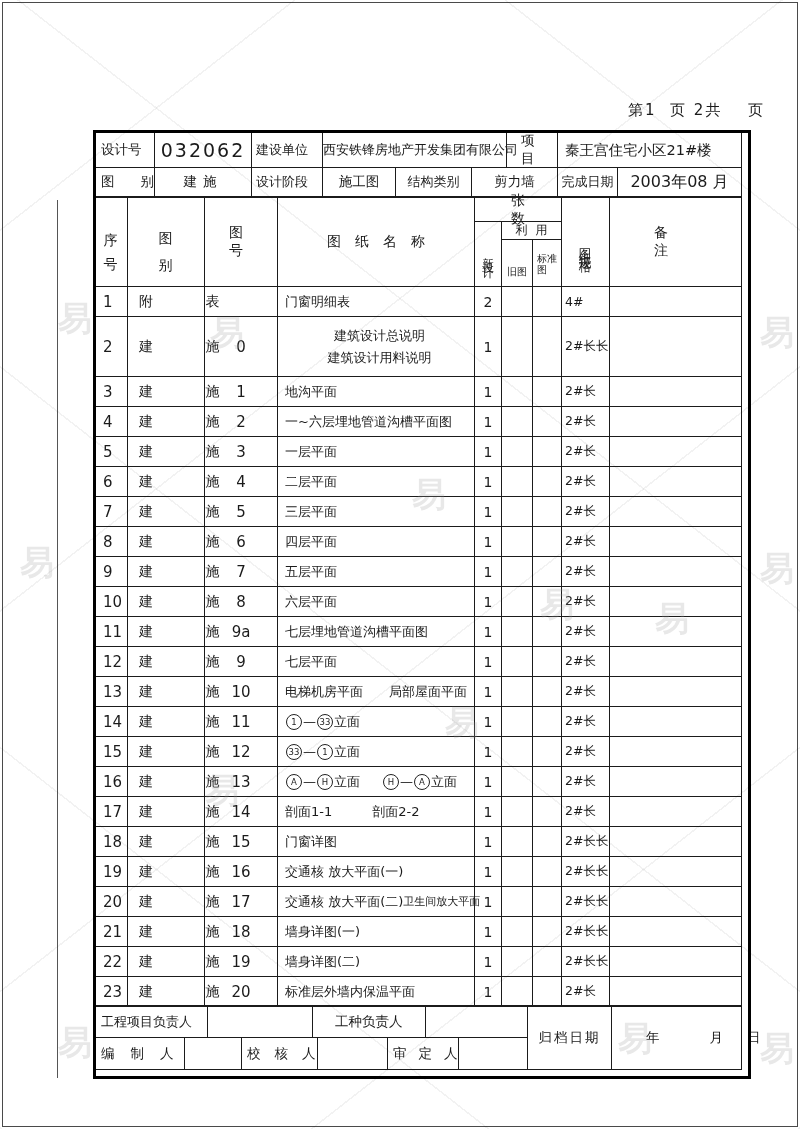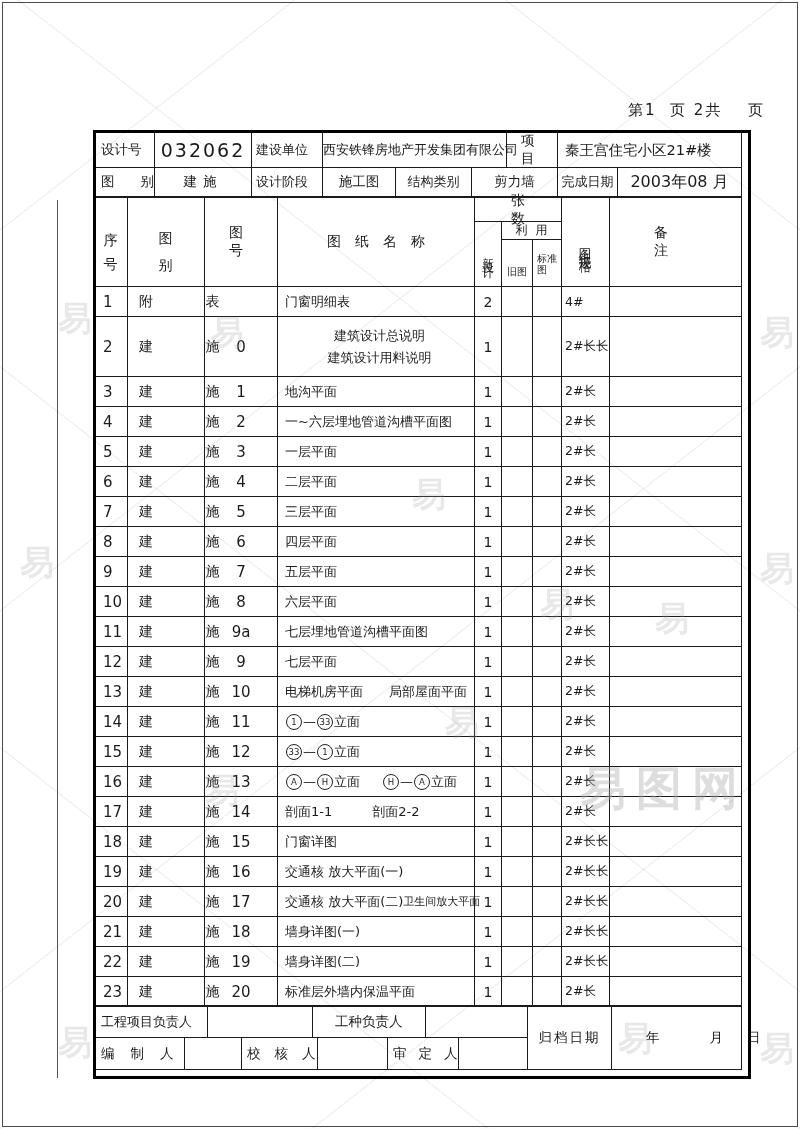--- a/index.html
+++ b/index.html
@@ -391,15 +391,14 @@
   <span class="wm" style="left:20px;top:540px;">易</span>
   <span class="wm" style="left:760px;top:546px;">易</span>
   <span class="wm" style="left:412px;top:472px;">易</span>
   <span class="wm" style="left:540px;top:582px;">易</span>
   <span class="wm" style="left:655px;top:596px;">易</span>
   <span class="wm" style="left:445px;top:700px;">易</span>
   <span class="wm" style="left:205px;top:768px;">易</span>
   <span class="wm" style="left:58px;top:1020px;">易</span>
   <span class="wm" style="left:618px;top:1016px;">易</span>
   <span class="wm" style="left:760px;top:1026px;">易</span>
-  <span id="wm-site">易图网</span>
 
 </div>
 
 </body></html>

